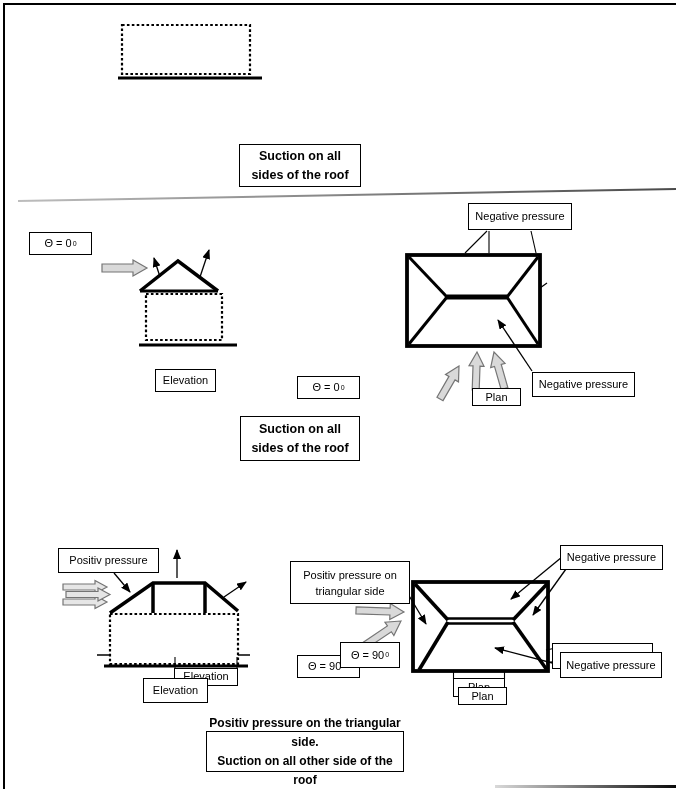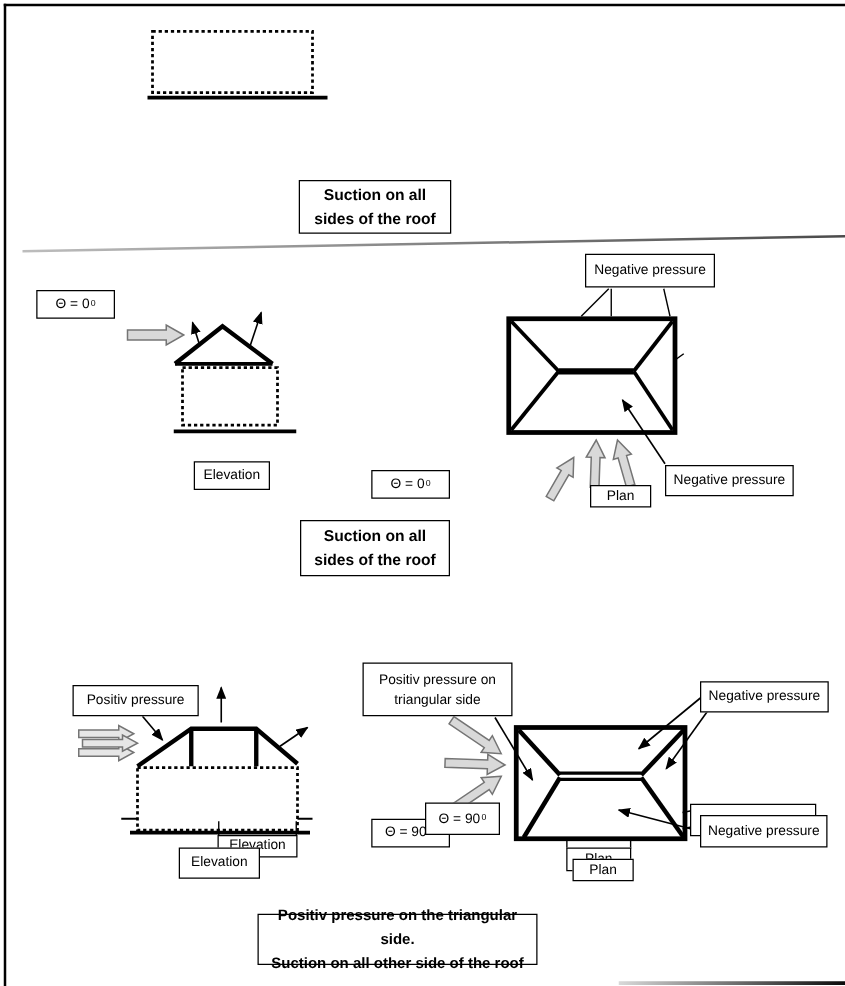--- a/index.html
+++ b/index.html
@@ -180,21 +180,21 @@
   <span>Positiv pressure</span>
 </div>
 
 <div class="tbox topalign" style="left:174px;top:668px;width:64px;height:18px;">
   <span>Elevation</span>
 </div>
 <div class="tbox" style="left:143px;top:678px;width:65px;height:25px;">
   <span>Elevation</span>
 </div>
 
-<div class="tbox twolines" style="left:290px;top:530px;width:120px;height:43px;">
+<div class="tbox twolines" style="left:290px;top:561px;width:120px;height:43px;">
   <div>
         <div>Positiv pressure on</div>
         <div>triangular side</div>
       </div>
 </div>
 
 <div class="tbox leftalign" style="left:297px;top:655px;width:63px;height:23px;">
   <span>Θ = 90</span>
 </div>
 <div class="tbox" style="left:340px;top:642px;width:60px;height:26px;">
@@ -211,20 +211,20 @@
   <span>Negative pressure</span>
 </div>
 
 <div class="tbox" style="left:453px;top:678px;width:52px;height:19px;">
   <span>Plan</span>
 </div>
 <div class="tbox" style="left:458px;top:687px;width:49px;height:18px;">
   <span>Plan</span>
 </div>
 
-<div class="tbox bold" style="left:206px;top:731px;width:224px;height:41px;font-size:12px;">
+<div class="tbox bold" style="left:206px;top:731px;width:198px;height:41px;font-size:12px;">
   <div>
         <div>Positiv pressure on the triangular side.</div>
         <div>Suction on all other side of the roof</div>
       </div>
 </div>
 
 </div>
 
 </body></html>

